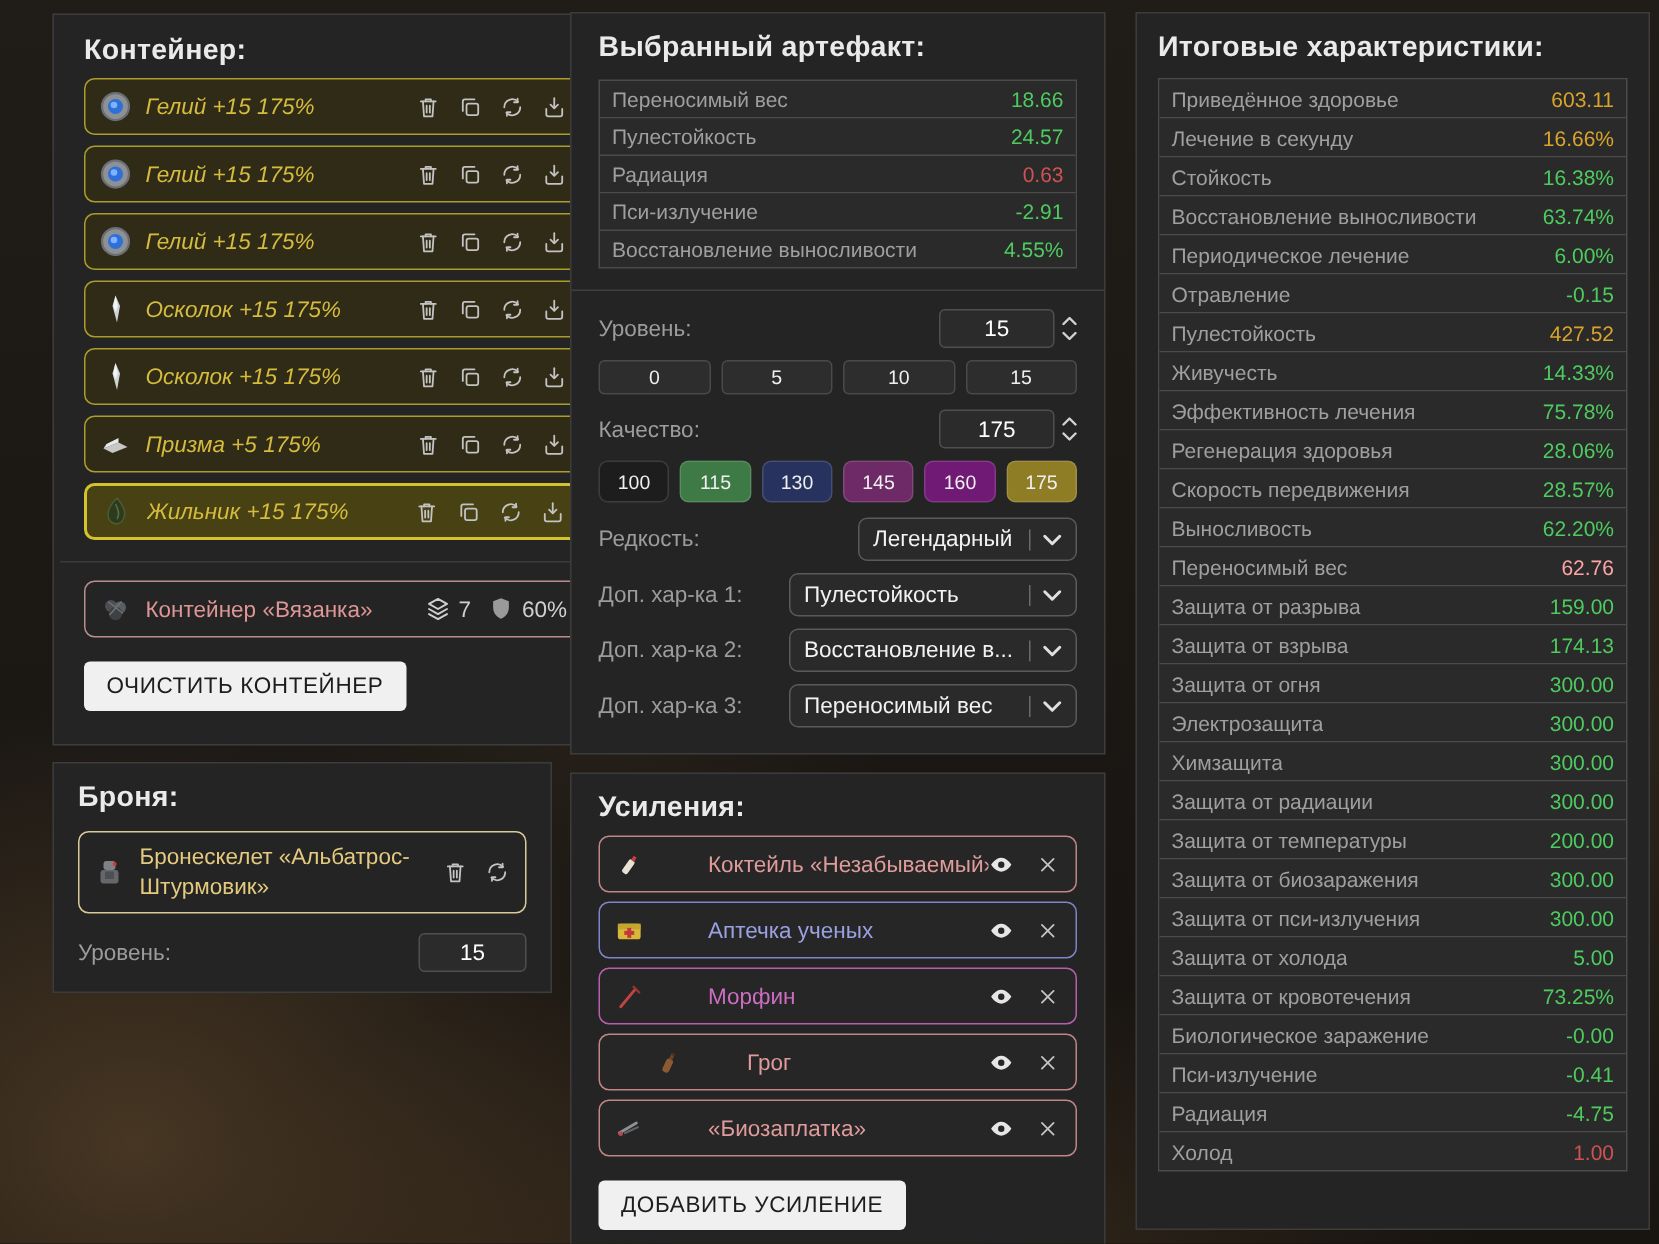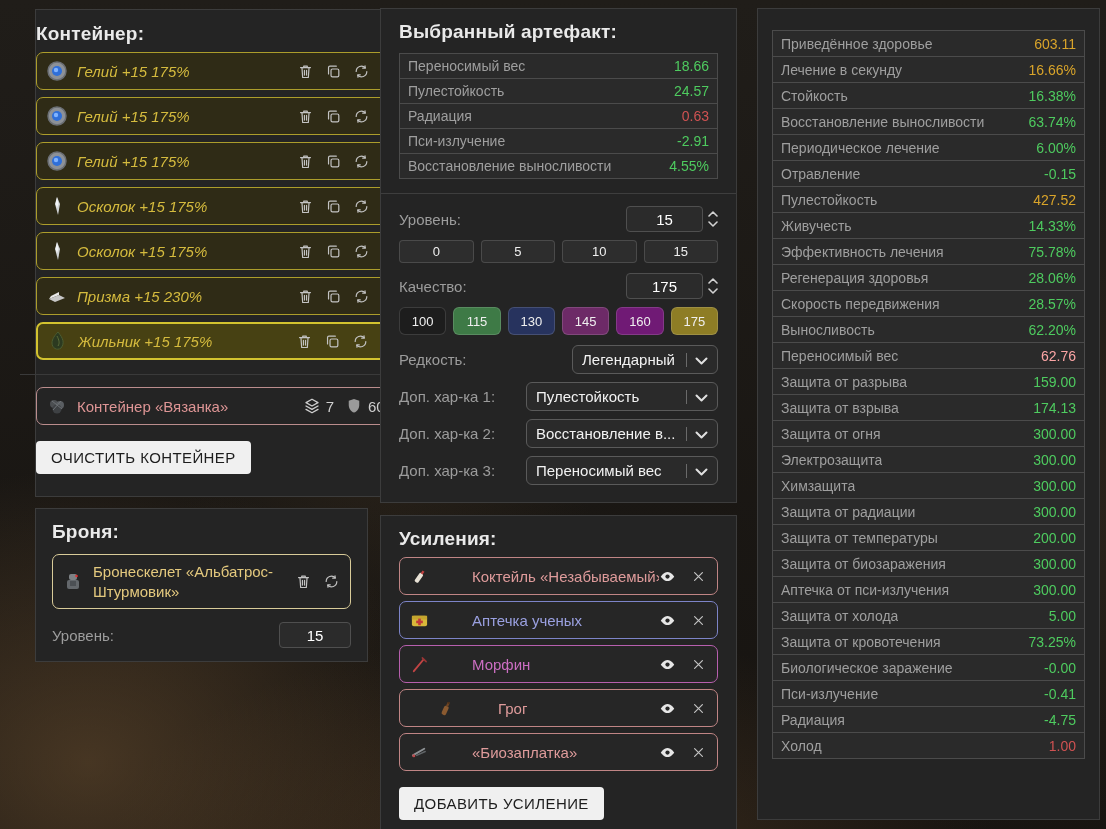--- a/index.html
+++ b/index.html
@@ -12,21 +12,21 @@
       radial-gradient(420px 520px at 96% 60%, rgba(74,58,40,.38), transparent 70%),
       radial-gradient(300px 300px at 35% 55%, rgba(70,55,36,.3), transparent 70%),
       linear-gradient(#201d19,#161310);
     color:#e6e6e6;
     position:relative;
   }
   .panel{position:absolute;background:#242424;border:1px solid #3c3c3c;box-sizing:border-box;}
   .panel-title{font-size:19px;color:#eaeaea;font-weight:600;letter-spacing:.2px;}
 
   
-  #container-panel{left:35px;top:9px;width:375px;height:488px;padding:13px 0 16px;}
+  #container-panel{left:35px;top:9px;width:375px;height:488px;padding:13px 20px 16px;}
   .art-row{height:38px;border:1px solid #ac9d2b;border-radius:7px;background:#2f2b16;
     display:flex;align-items:center;padding:0 10px;margin-top:7px;box-sizing:border-box;cursor:pointer;}
   .art-row.selected{border:2px solid #d3c32f;background:#474113;}
   .art-icon{width:20px;height:20px;margin-right:10px;flex:none;display:flex;}
   .art-label{color:#d5bb3e;font-size:15px;flex:1;white-space:nowrap;overflow:hidden;font-style:italic;}
   .row-actions{display:flex;align-items:center;gap:11px;}
   .icon-btn{display:flex;cursor:pointer;}
   .icon-btn svg{width:17px;height:17px;}
   .stroke-ic{fill:none;stroke:#c3c3c3;stroke-width:1.7;stroke-linecap:round;stroke-linejoin:round;}
   .container-divider{border:0;border-top:1px solid #3a3a3a;margin:14px -16px 12px;}
@@ -303,21 +303,21 @@
           </span>
         </span>
   </div>
       <div class="art-row">
     <span class="art-icon">
           <svg viewBox="0 0 20 20">
             <polygon points="2,13 12,9 18,12 8,16" fill="#c7c7c7"></polygon>
             <polygon points="2,13 12,9 12,6 4,10" fill="#e8e8e8"></polygon>
           </svg>
         </span>
-    <span class="art-label">Призма +15 230%</span>
+    <span class="art-label">Призма +5 175%</span>
     <span class="row-actions">
           <span class="icon-btn">
             <svg viewBox="0 0 24 24" class="stroke-ic">
               <path d="M5 6.5h14"></path>
               <path d="M9.5 6.5V4.5h5v2"></path>
               <path d="M7 6.5l1 14h8l1-14"></path>
               <path d="M10.5 10.5v6.5M13.5 10.5v6.5"></path>
             </svg>
           </span>
           <span class="icon-btn">
@@ -681,20 +681,21 @@
               <path d="M6.5 6.5l11 11M17.5 6.5l-11 11"></path>
             </svg>
           </span>
         </span>
   </div>
     </div>
   <button class="white-btn">ДОБАВИТЬ УСИЛЕНИЕ</button>
 </div>
 
 <div class="panel" id="totals-panel">
+  <div class="panel-title">Итоговые характеристики:</div>
   <div class="totals-table">
       <div class="total-row">
     <span class="total-label">Приведённое здоровье</span>
     <span class="total-value" style="color: rgb(217, 164, 42);">603.11</span>
   </div>
       <div class="total-row">
     <span class="total-label">Лечение в секунду</span>
     <span class="total-value" style="color: rgb(217, 164, 42);">16.66%</span>
   </div>
       <div class="total-row">
@@ -767,21 +768,21 @@
   </div>
       <div class="total-row">
     <span class="total-label">Защита от температуры</span>
     <span class="total-value" style="color: rgb(78, 203, 95);">200.00</span>
   </div>
       <div class="total-row">
     <span class="total-label">Защита от биозаражения</span>
     <span class="total-value" style="color: rgb(78, 203, 95);">300.00</span>
   </div>
       <div class="total-row">
-    <span class="total-label">Аптечка от пси-излучения</span>
+    <span class="total-label">Защита от пси-излучения</span>
     <span class="total-value" style="color: rgb(78, 203, 95);">300.00</span>
   </div>
       <div class="total-row">
     <span class="total-label">Защита от холода</span>
     <span class="total-value" style="color: rgb(78, 203, 95);">5.00</span>
   </div>
       <div class="total-row">
     <span class="total-label">Защита от кровотечения</span>
     <span class="total-value" style="color: rgb(78, 203, 95);">73.25%</span>
   </div>

